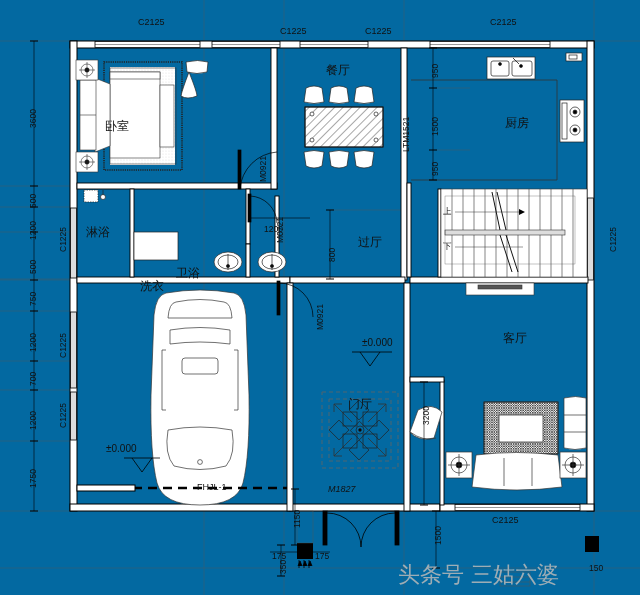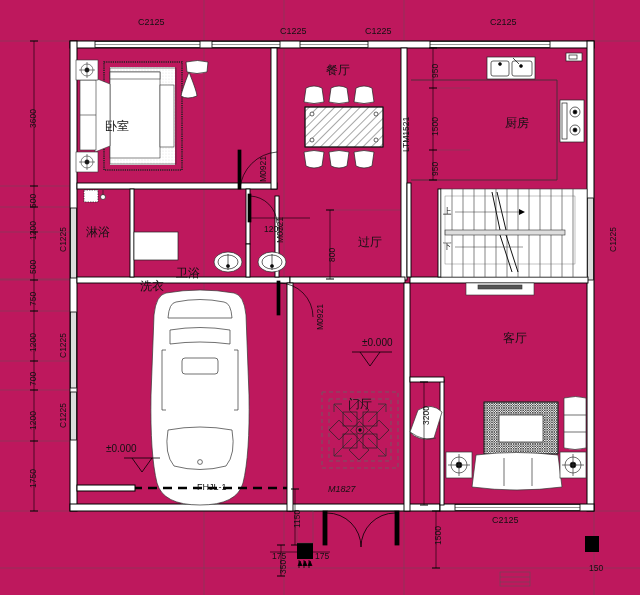--- a/index.html
+++ b/index.html
@@ -1,18 +1,18 @@
 <!DOCTYPE html>
 <html><head>
 <meta charset="utf-8">
 <style>
   html,body{margin:0;padding:0;background:#ffffff;}
   body{width:640px;height:595px;overflow:hidden;
        font-family:"Liberation Sans","DejaVu Sans",sans-serif;color:#111;}
-  #plan{position:relative;width:640px;height:595px;background:#be185d;}
+  #plan{position:relative;width:640px;height:595px;background:#0369a1;}
   svg{position:absolute;left:0;top:0;}
   .lbl{position:absolute;font-size:9px;letter-spacing:0px;color:#111;white-space:nowrap;}
   .room{position:absolute;font-size:12px;font-weight:normal;color:#111;white-space:nowrap;}
   .dim{position:absolute;font-size:8.5px;color:#111;white-space:nowrap;}
   .dimv{position:absolute;font-size:8.5px;color:#111;white-space:nowrap;
         transform:rotate(-90deg);transform-origin:0 0;}
   .lvl{position:absolute;font-size:10px;color:#111;white-space:nowrap;}
   .wm{position:absolute;font-size:22px;color:#b9b9b9;white-space:nowrap;
       font-family:"DejaVu Sans",sans-serif;opacity:.85;}
 </style>
@@ -488,14 +488,15 @@
 <div class="room" style="left:105px;top:118px;text-align:right;">卧室</div>
 <div class="room" style="left:326px;top:62px;">餐厅</div>
 <div class="room" style="left:505px;top:115px;">厨房</div>
 <div class="room" style="left:86px;top:224px;">淋浴</div>
 <div class="room" style="left:176px;top:221px;margin-top:44px;">卫浴</div>
 <div class="room" style="left:140px;top:239px;margin-top:39px;">洗衣</div>
 <div class="room" style="left:358px;top:234px;">过厅</div>
 <div class="room" style="left:503px;top:330px;">客厅</div>
 <div class="room" style="left:348px;top:396px;">门厅</div>
 
+<div class="wm" style="left:398px;top:560px;">头条号 三姑六婆</div>
 
 </div>
 
 </body></html>

